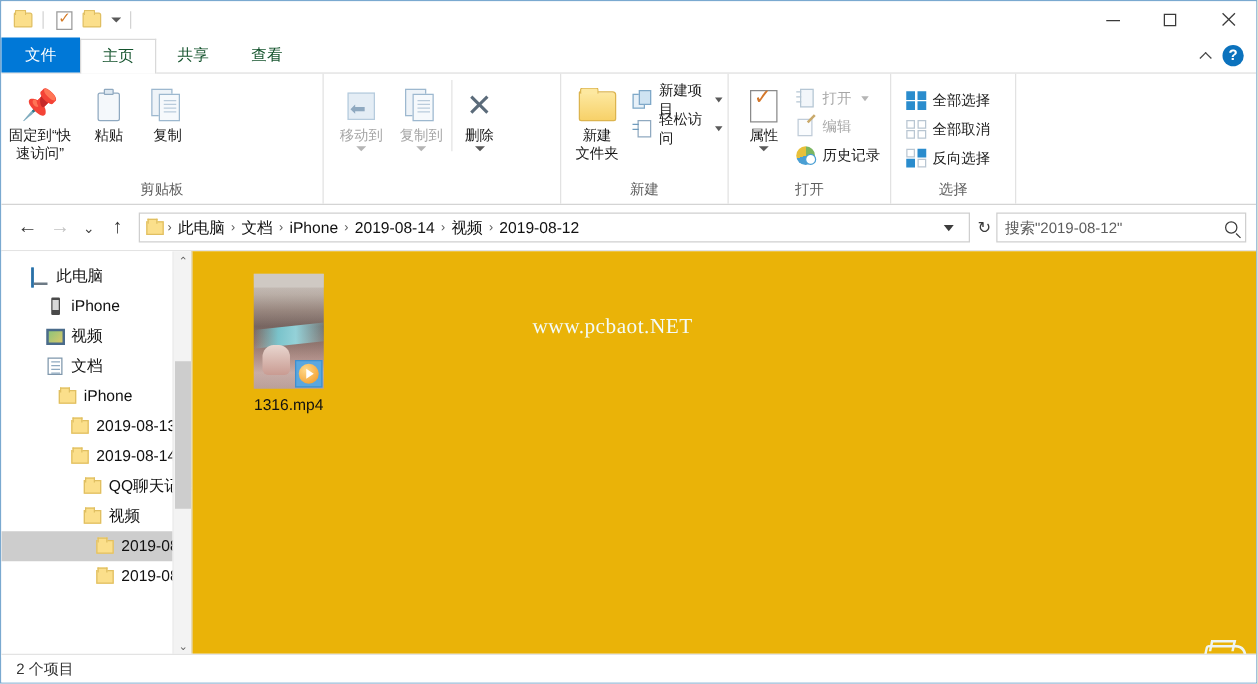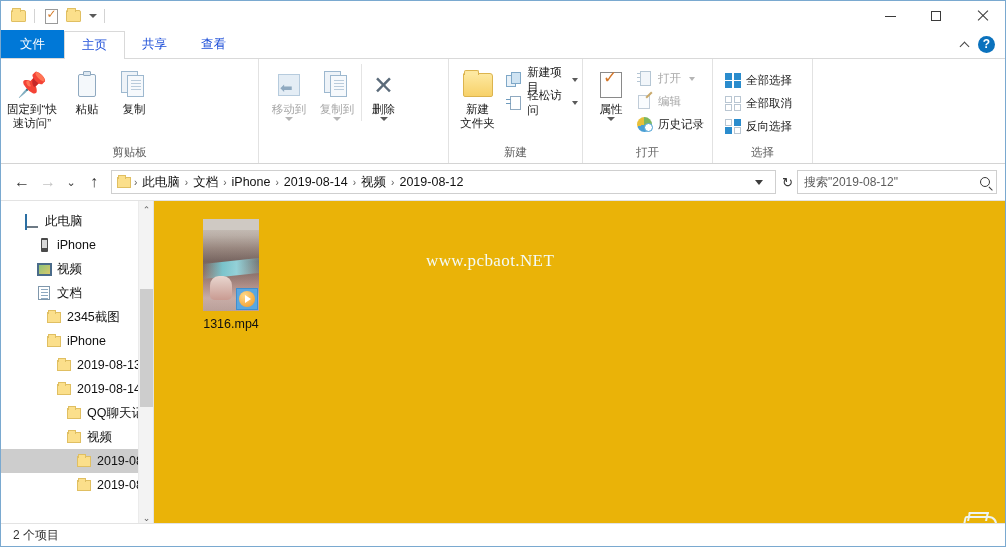--- a/index.html
+++ b/index.html
@@ -81,21 +81,21 @@
   #tabstrip {
     position: absolute; top: 30px; left: 0;
     width: 1004px; height: 28px;
     background: #ffffff;
     display: flex; align-items: flex-end;
     border-bottom: 1px solid #d9d9d9;
   }
   .rtab {
     height: 28px; padding: 0 17px;
     display: flex; align-items: center;
-    font-size: 12.5px; color: #1d4ed8;
+    font-size: 12.5px; color: #14532d;
   }
   .rtab.file {
     background: #0078d7; color: #ffffff;
     padding: 0 19px; height: 28px;
   }
   .rtab.active {
     background: #ffffff;
     border-left: 1px solid #d9d9d9;
     border-right: 1px solid #d9d9d9;
     border-top: 1px solid #d9d9d9;
@@ -765,26 +765,20 @@
         <div class="trow" style="padding-left:34px">
           <span class="ti">
               <span class="doc-ico"></span>
             </span>
           <span>文档</span>
         </div>
         <div class="trow" style="padding-left:44px">
           <span class="ti">
               <span class="fld-s"></span>
             </span>
-          <span>2345截图</span>
-        </div>
-        <div class="trow" style="padding-left:44px">
-          <span class="ti">
-              <span class="fld-s"></span>
-            </span>
           <span>iPhone</span>
         </div>
         <div class="trow" style="padding-left:54px">
           <span class="ti">
               <span class="fld-s"></span>
             </span>
           <span>2019-08-13</span>
         </div>
         <div class="trow" style="padding-left:54px">
           <span class="ti">

